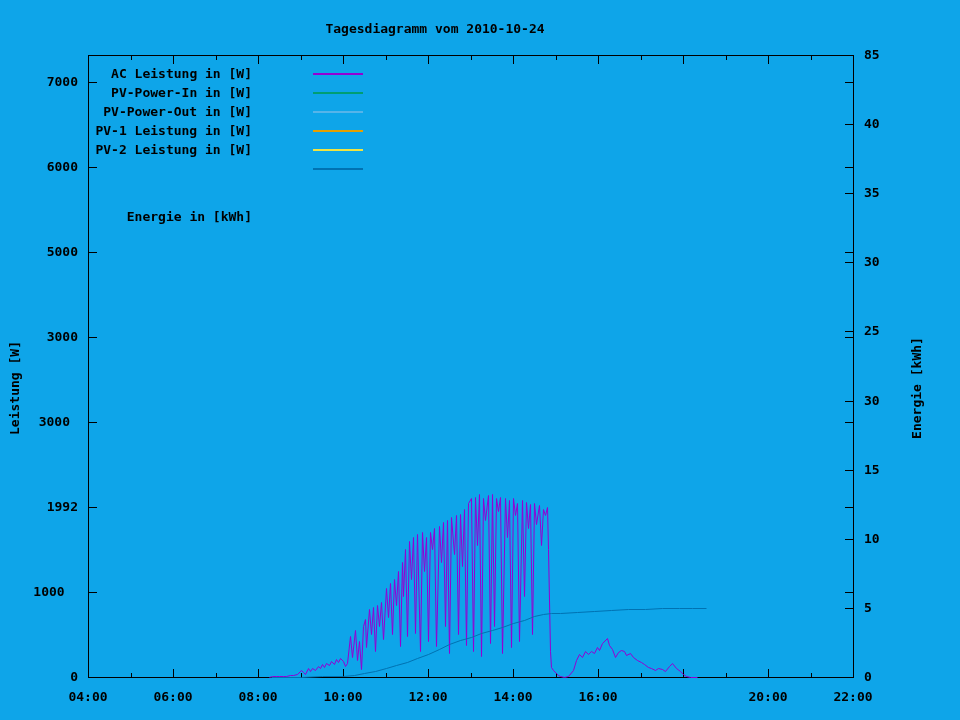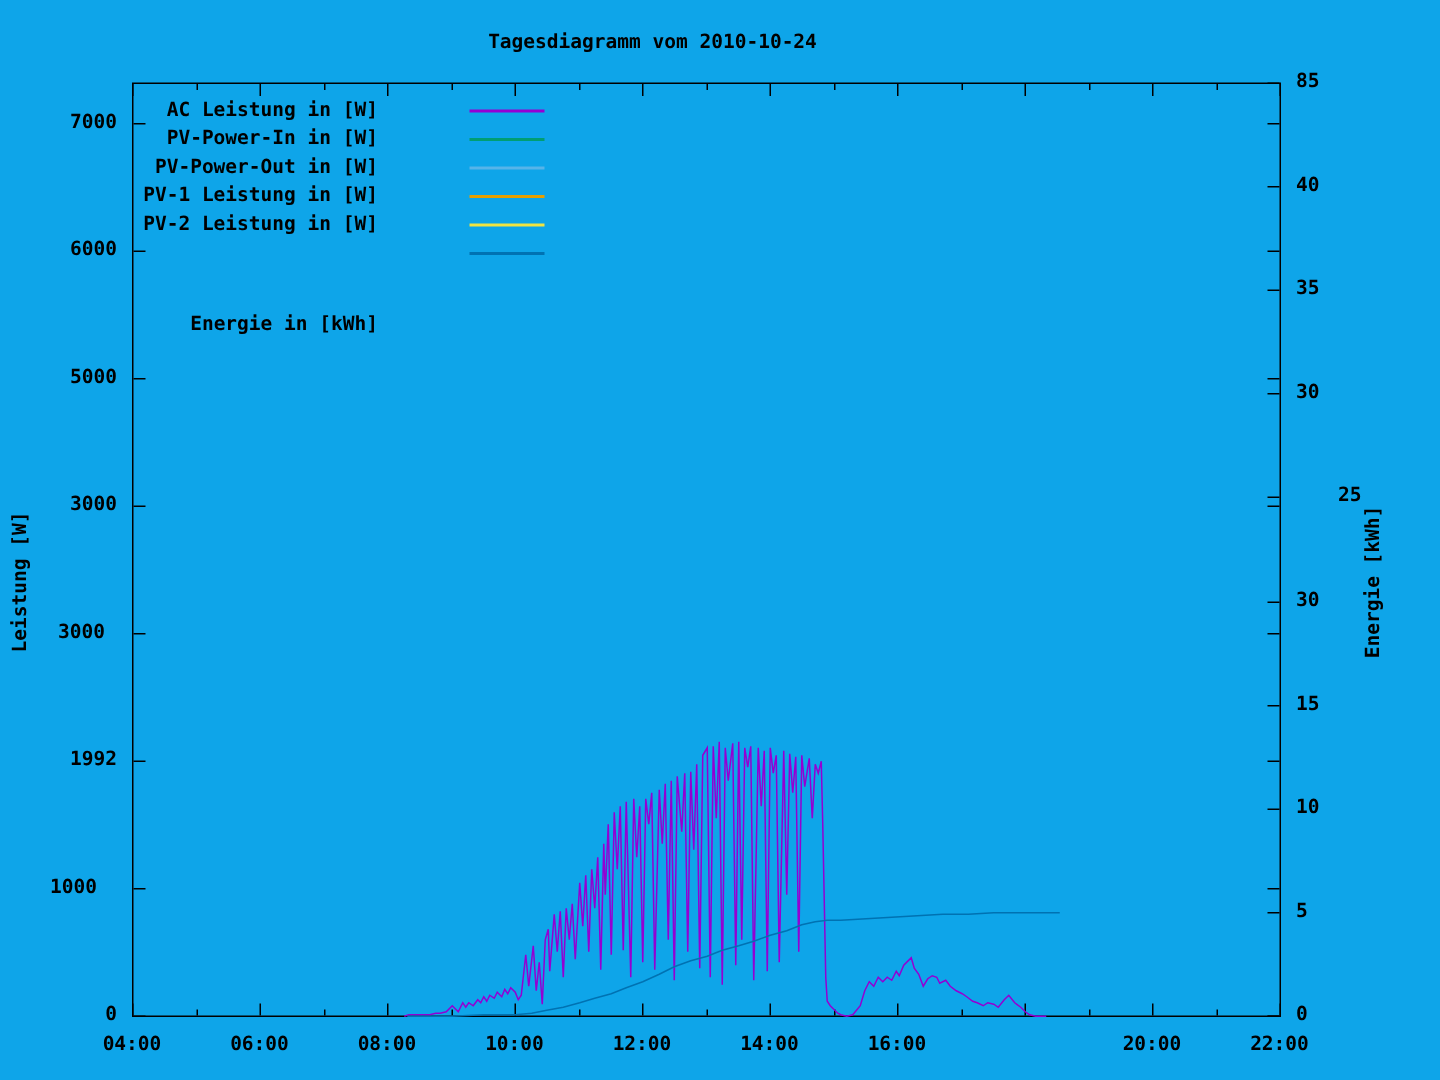--- a/index.html
+++ b/index.html
@@ -116,21 +116,21 @@
       <div class="tick-label yl" style="left: 12px; top: 413.977px;">3000</div>
       <div class="tick-label yl" style="left: 20px; top: 328.97px;">3000</div>
       <div class="tick-label yl" style="left: 20px; top: 243.962px;">5000</div>
       <div class="tick-label yl" style="left: 20px; top: 158.955px;">6000</div>
       <div class="tick-label yl" style="left: 20px; top: 73.9474px;">7000</div>
       <div class="tick-label yr" style="left: 864px; top: 669px;">0</div>
       <div class="tick-label yr" style="left: 864px; top: 599.889px;">5</div>
       <div class="tick-label yr" style="left: 864px; top: 530.778px;">10</div>
       <div class="tick-label yr" style="left: 864px; top: 461.667px;">15</div>
       <div class="tick-label yr" style="left: 864px; top: 392.556px;">30</div>
-      <div class="tick-label yr" style="left: 892px; top: 323.444px;">25</div>
+      <div class="tick-label yr" style="left: 864px; top: 323.444px;">25</div>
       <div class="tick-label yr" style="left: 864px; top: 254.333px;">30</div>
       <div class="tick-label yr" style="left: 864px; top: 185.222px;">35</div>
       <div class="tick-label yr" style="left: 864px; top: 116.111px;">40</div>
       <div class="tick-label yr" style="left: 864px; top: 47px;">85</div>
     </div>
   <div id="legend">
       <div class="legend-label" style="top: 65px;">AC Leistung in [W]</div>
       <div class="legend-swatch" style="background: rgb(148, 0, 211); left: 313px; top: 73px;"></div>
       <div class="legend-label" style="top: 84px;">PV-Power-In in [W]</div>
       <div class="legend-swatch" style="background: rgb(0, 158, 115); left: 313px; top: 92px;"></div>

